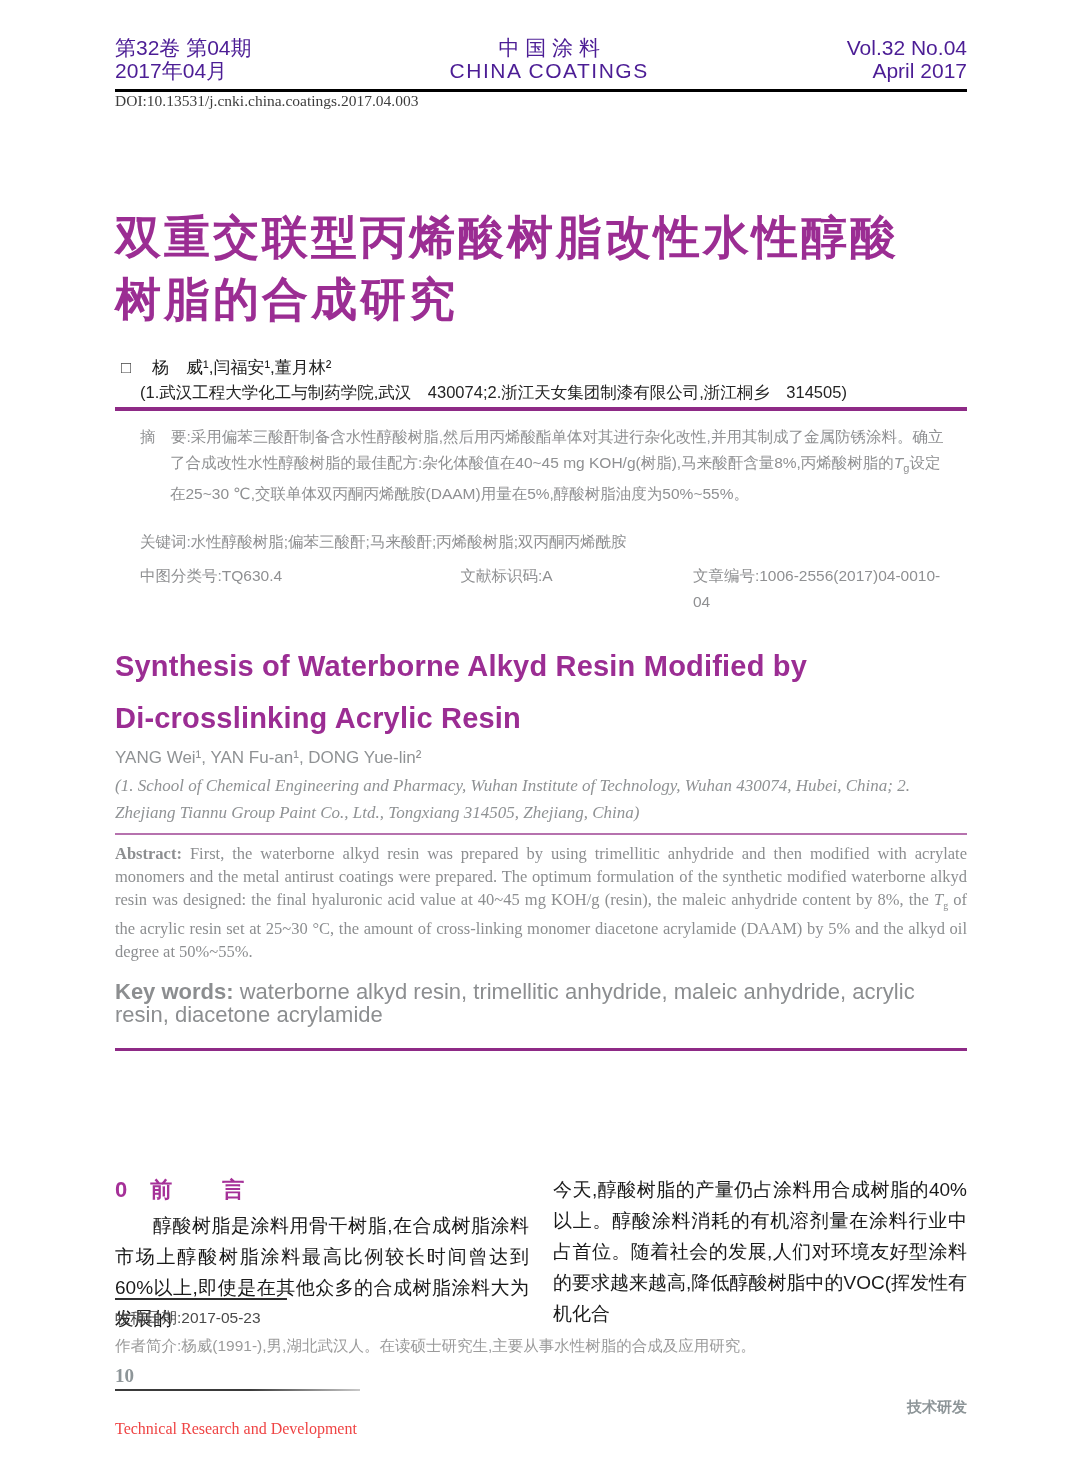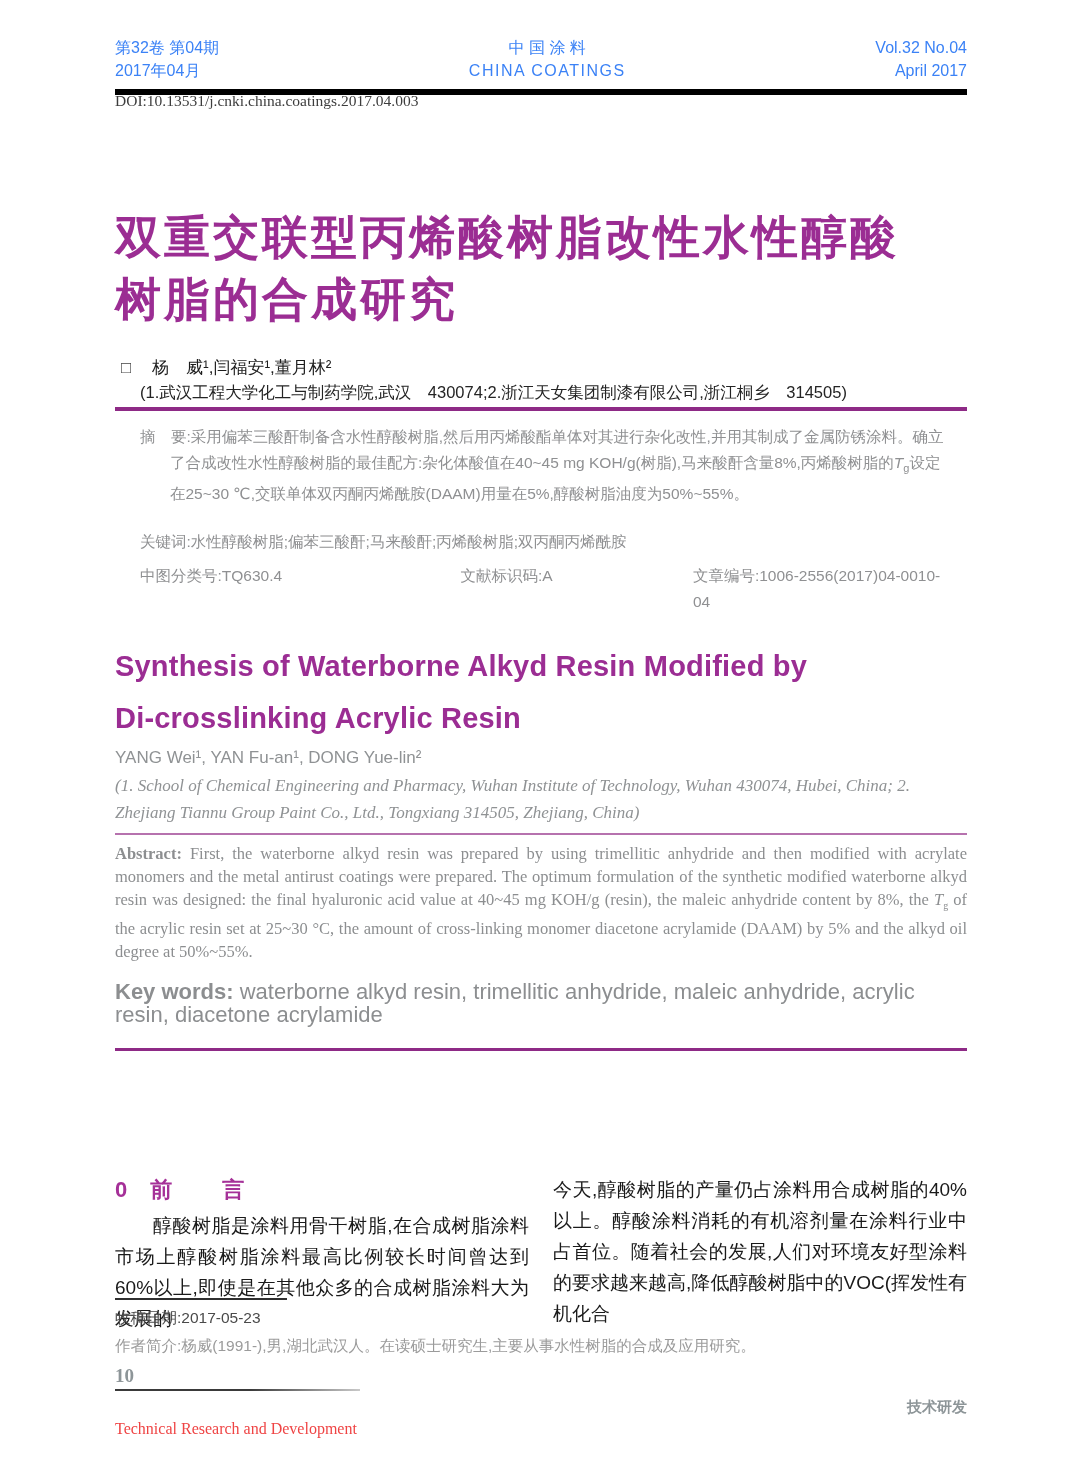--- a/index.html
+++ b/index.html
@@ -6,22 +6,22 @@
   .page {
     position:relative; width:1075px; height:1459px; margin:0 auto;
     background:#ffffff; overflow:hidden;
     font-family:"Liberation Sans","DejaVu Sans",sans-serif;
     color:#1a1a1a;
   }
   .abs { position:absolute; left:115px; width:852px; }
 
   
   .jheader { top:36px; display:flex; justify-content:space-between;
-    color:#3b82f6; font-size:16px; line-height:23px;
-    padding-bottom:7px; border-bottom:6px solid #000000; }
+    color:#4c1d95; font-size:21px; line-height:23px;
+    padding-bottom:7px; border-bottom:3px solid #000000; }
   .jheader .center { text-align:center; }
   .jheader .center .en { letter-spacing:1.5px; }
   .jheader .right { text-align:right; }
   .doi { top:92px; font-family:"Liberation Serif","DejaVu Serif",serif;
     color:#3d3d3d; font-size:15.5px; }
 
   
   .title-cn { top:206px; color:#9b2d93; font-weight:bold;
     font-size:46px; line-height:62px; letter-spacing:3px; }
 

